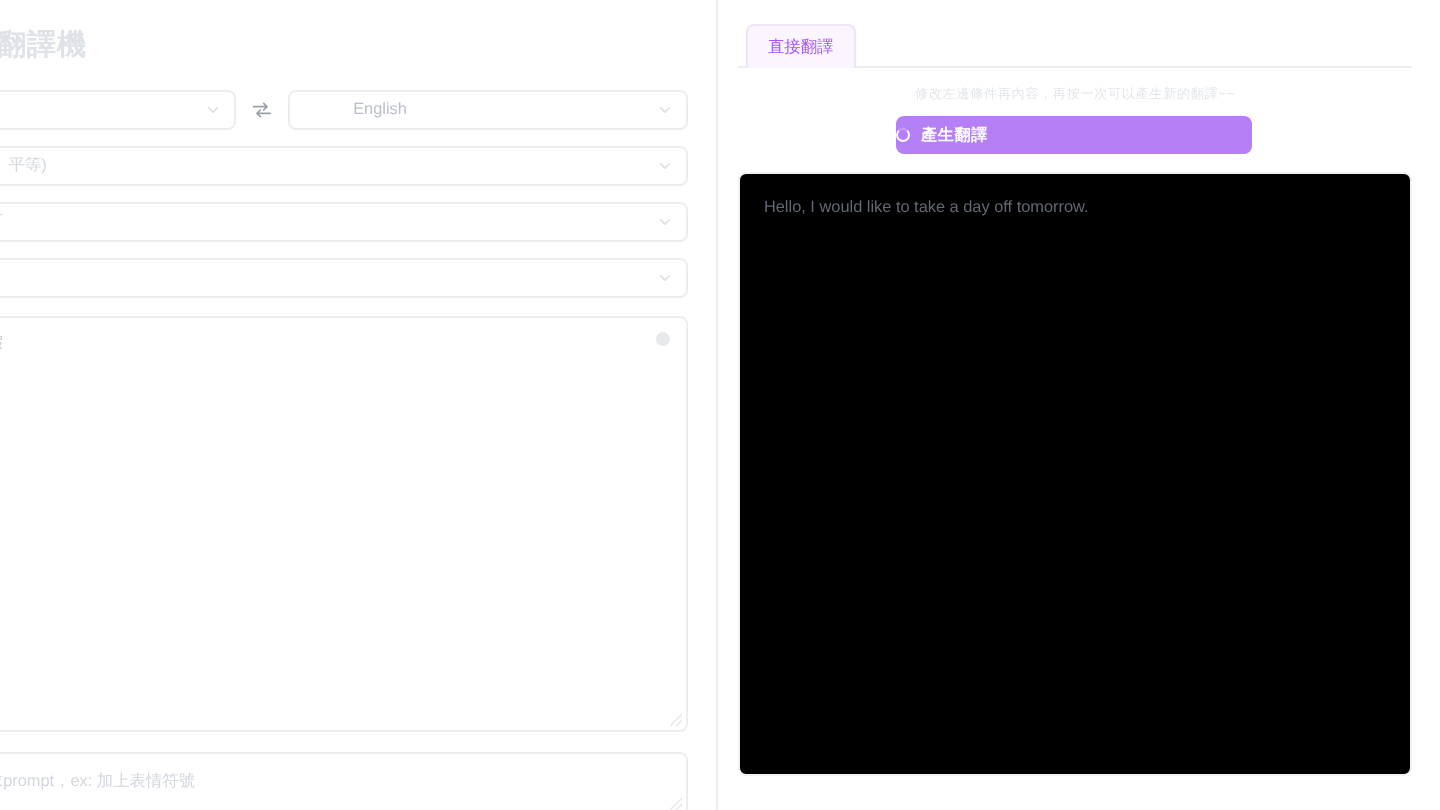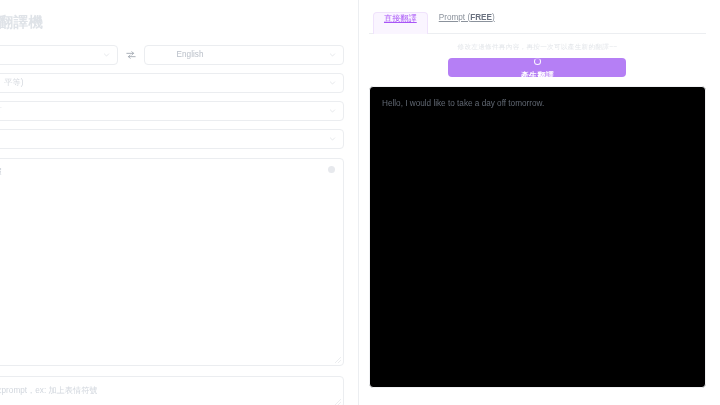--- a/index.html
+++ b/index.html
@@ -168,31 +168,31 @@
     display: flex;
     align-items: flex-end;
     height: 34px;
     padding-left: 4px;
     border-bottom: 1px solid #eceef1;
   }
 
   .tab {
     height: 22px;
     display: flex;
+    align-items: center;
     padding: 0 10px;
     font-size: 8.2px;
     color: #8b929c;
     background: transparent;
     border: 1px solid transparent;
     border-bottom: none;
     border-radius: 4px 4px 0 0;
     white-space: nowrap;
     position: relative;
     top: 1px;
-    text-decoration: underline;
   }
   .tab.active {
     color: #a855f7;
     background: #faf5ff;
     border-color: #f0e3fc;
   }
   .tab .free { font-weight: 700; color: #6b7280; }
 
   .hint {
     margin-top: 9px;
@@ -212,21 +212,20 @@
     border-radius: 4px;
     display: flex;
     align-items: center;
     justify-content: flex-start;
     gap: 5px;
     color: #ffffff;
     font-size: 8px;
     font-weight: 600;
     letter-spacing: .4px;
     cursor: pointer;
-    flex-direction: column;
   }
   .spinner {
     width: 7px;
     height: 7px;
     border: 1.2px solid rgba(255,255,255,.95);
     border-top-color: rgba(255,255,255,.25);
     border-radius: 50%;
     flex: 0 0 auto;
   }
 
@@ -337,25 +336,20 @@
 
     </div>
   </div>
 
   <div class="right-panel">
 
     <div class="tabs">
       <div class="tab active">
         <span>直接翻譯</span>
       </div>
-      <div class="tab">
-        <span>Prompt (</span>
-          <span class="free">FREE</span>
-          <span>)</span>
-      </div>
     </div>
 
     <div class="hint">修改左邊條件再內容，再按一次可以產生新的翻譯~~</div>
 
     <button class="gen-button">
       <span class="spinner"></span>
       <span>產生翻譯</span>
     </button>
 
     <div class="result-box">

